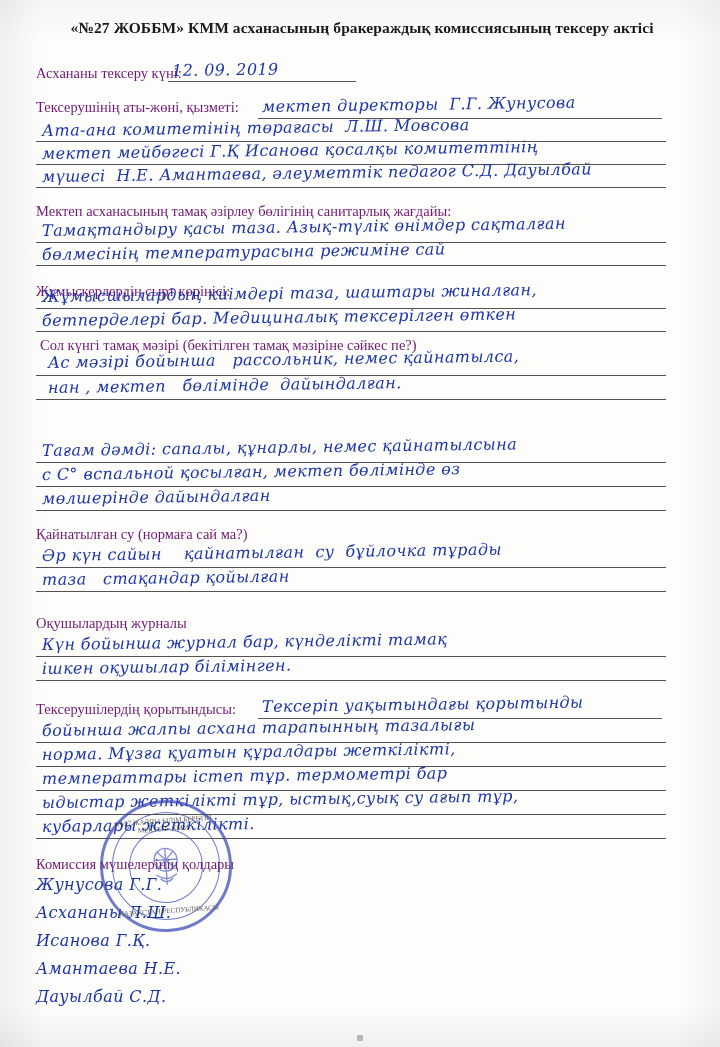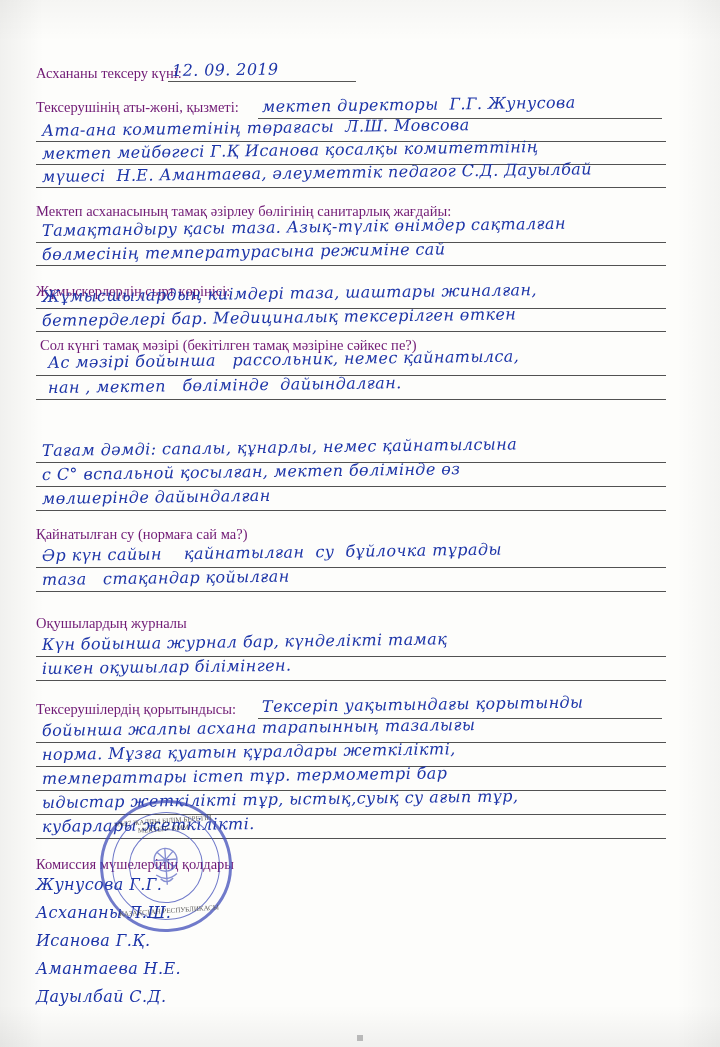--- a/index.html
+++ b/index.html
@@ -144,20 +144,21 @@
     width: 6px;
     height: 6px;
     background: #b9b9b9;
   }
 </style>
 </head>
 <body>
 
 <div class="page">
 
+  <div class="doc-title">«№27 ЖОББМ» КММ асханасының бракераждық комиссиясының тексеру актісі</div>
 
   <div class="field printed" style="left:36px; top:64px;">Асхананы тексеру күні:</div>
   <div class="field hand" style="left:172px; top:58px;">12. 09. 2019</div>
   <div class="inline-rule" style="left:168px; top:81px; width:188px;"></div>
 
   <div class="field printed" style="left:36px; top:98px;text-align:center;">Тексерушінің аты-жөні, қызметі:</div>
   <div class="field hand" style="left:262px; top:94px; width:400px;">мектеп директоры  Г.Г. Жунусова</div>
   <div class="inline-rule" style="left:258px; top:118px; width:404px;"></div>
   <div class="field hand" style="left:42px; top:118px; width:620px;">Ата-ана комитетінің төрағасы  Л.Ш. Мовсова</div>
   <div class="rule" style="left:36px; top:141px; width:630px;"></div>

